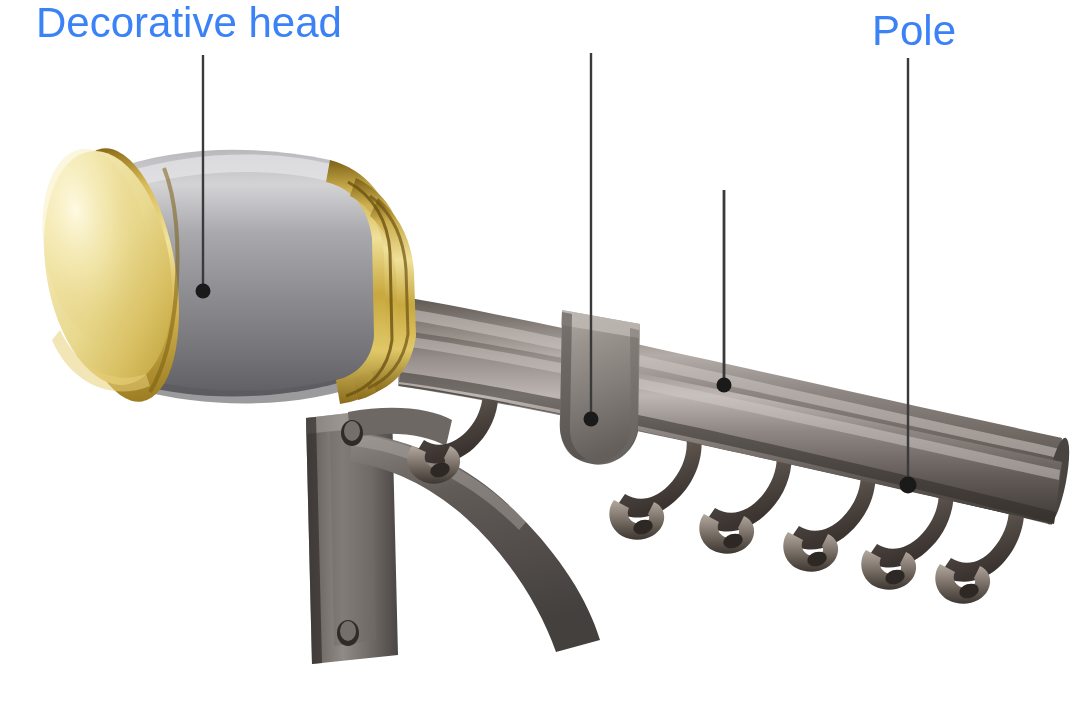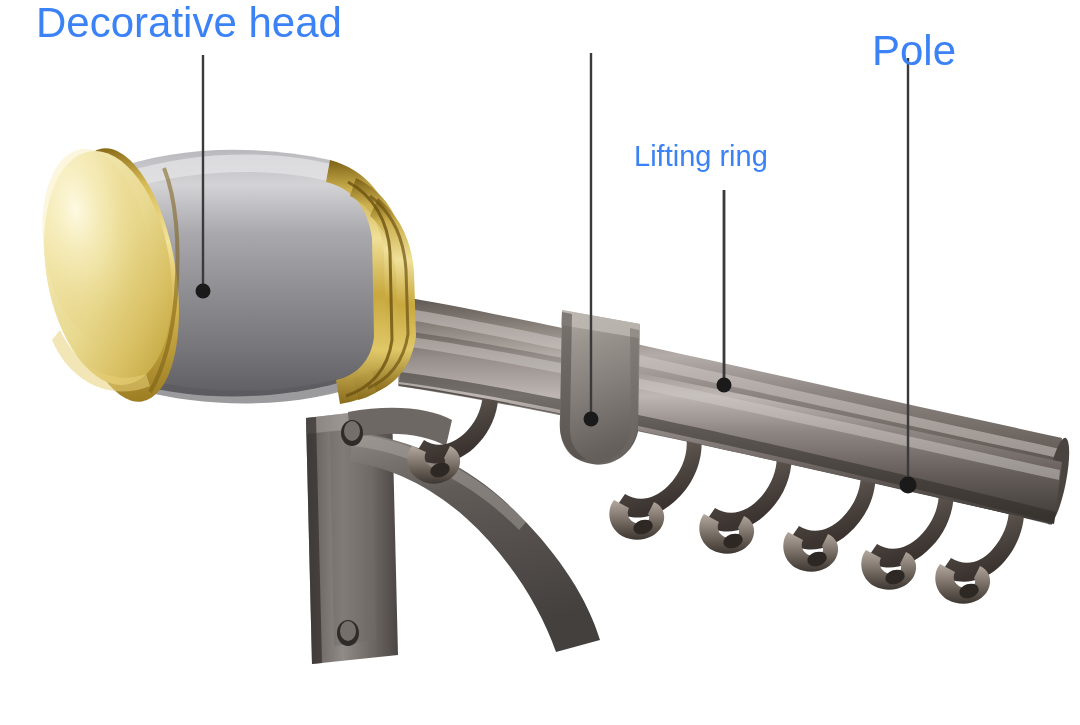--- a/index.html
+++ b/index.html
@@ -41,21 +41,20 @@
   }
   #label-lifting-ring {
     left: 634px;
     top: 142px;
     font-size: 29px;
   }
   #label-pole {
     left: 872px;
     top: 10px;
     font-size: 42px;
-    margin-top: 20px;
   }
 </style>
 </head>
 <body>
 
 <div id="page">
 
   <svg id="artwork" viewBox="0 0 1080 725">
     <defs>
 
@@ -358,17 +357,16 @@
       <g>
         <line x1="908" y1="58" x2="908" y2="481" stroke="#3a3a3a" stroke-width="2.4"></line>
         <circle cx="908" cy="485" r="8.5" fill="#1a1a1a"></circle>
       </g>
     </g>
   </svg>
 
   <div class="callout-label" id="label-decorative-head">Decorative head</div>
 
 
-  <div class="callout-label" id="label-lifting-ring">Lifting ring</div>
 
   <div class="callout-label" id="label-pole">Pole</div>
 
 </div>
 
 </body></html>

